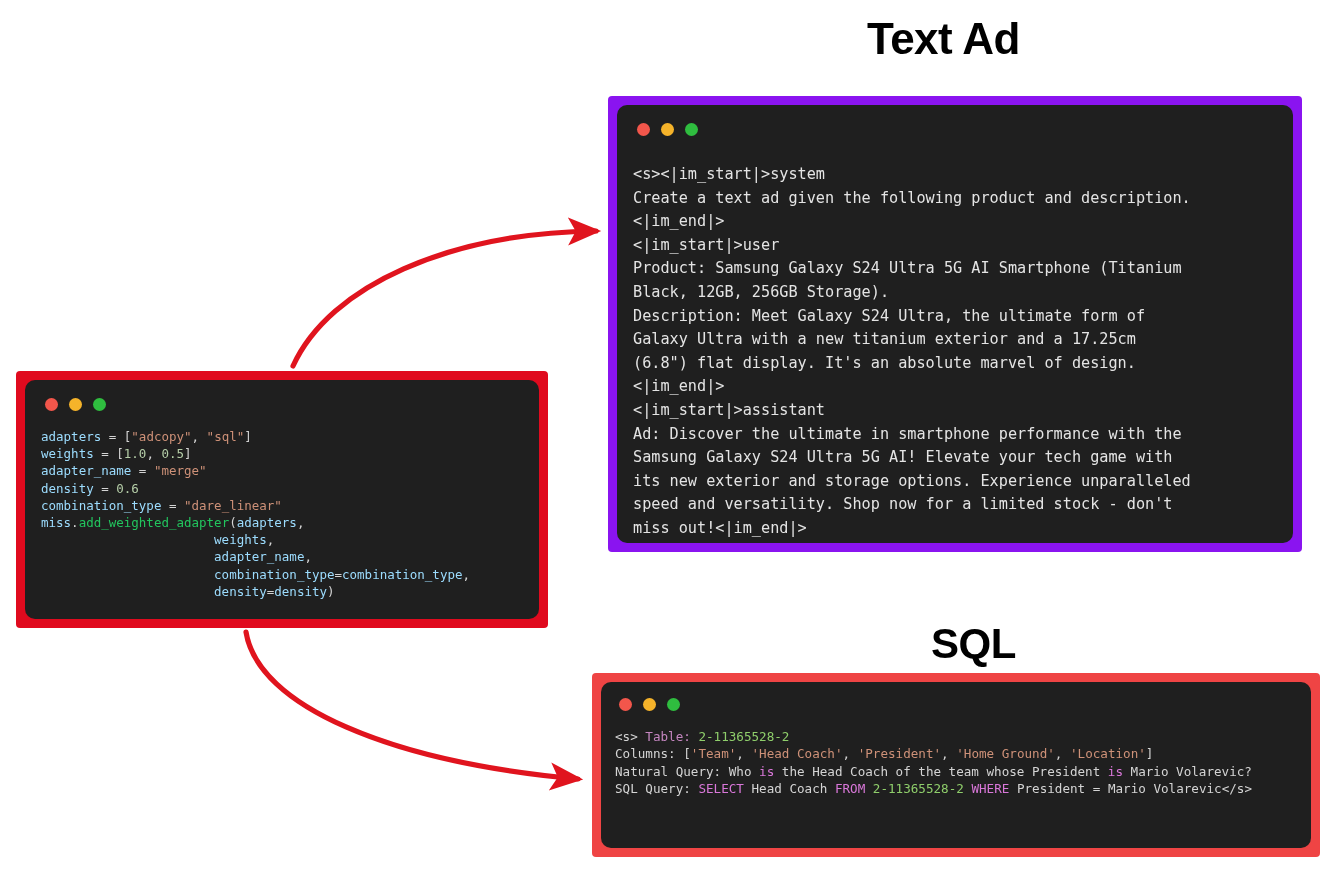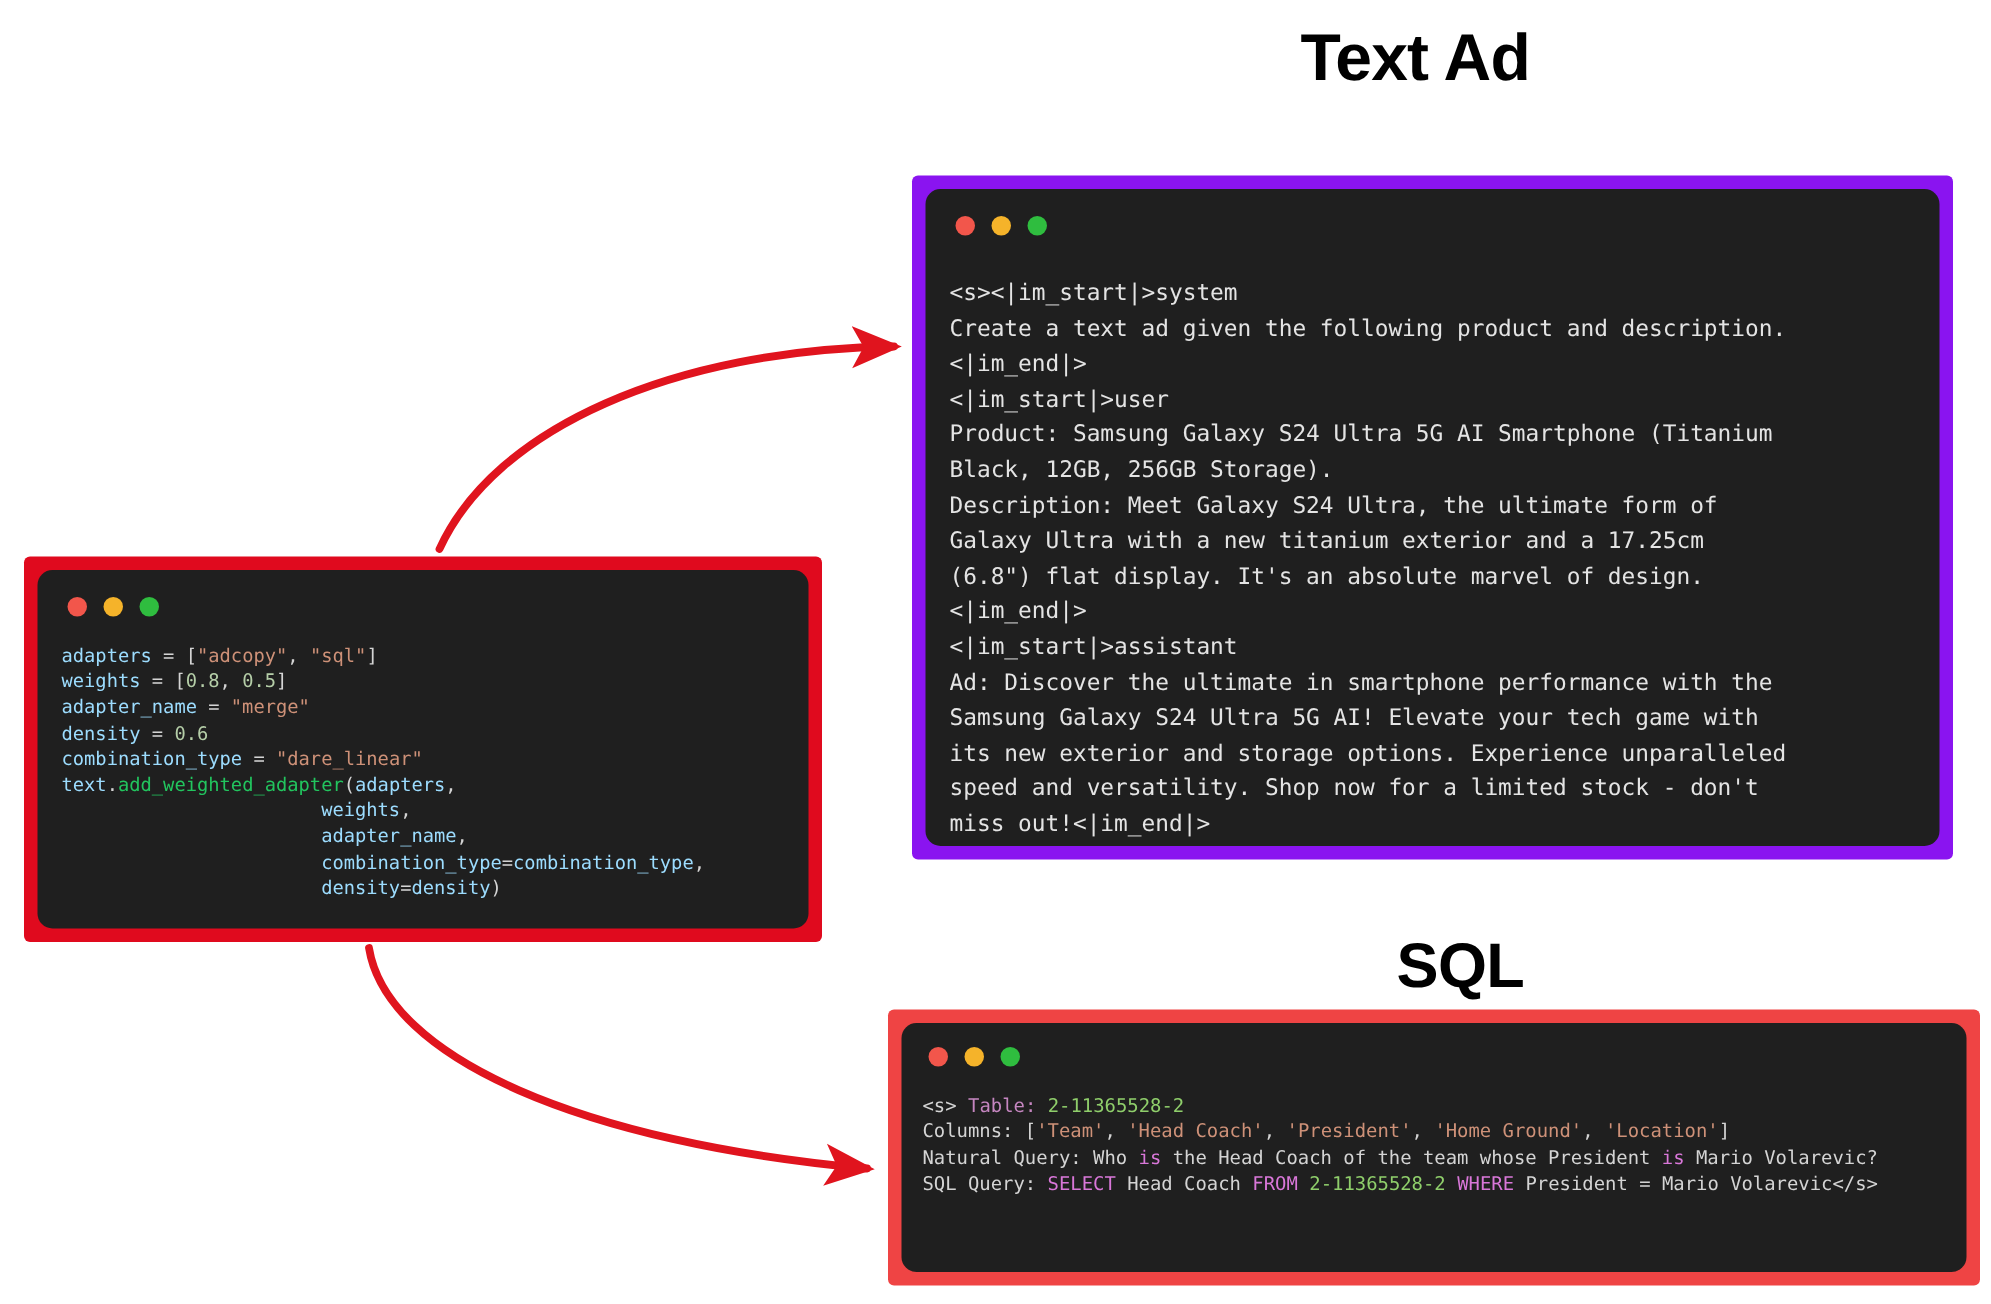--- a/index.html
+++ b/index.html
@@ -101,21 +101,20 @@
   .c-punc  { color: #d4d4d4; }
 
   
   #card-textad {
     left: 608px;
     top: 96px;
     width: 694px;
     height: 456px;
     background: #8a14f0;
     padding: 9px;
-    margin-top: 21px;
   }
   #card-textad .screen { padding: 12px 14px 12px 16px; }
   #card-textad .code {
     font-size: 15.2px;
     line-height: 23.6px;
     margin-top: 26px;
     color: #e4e4e4;
   }
 
   
@@ -166,25 +165,25 @@
 <div class="panel-title" id="title-sql">SQL</div>
 
 <div class="card" id="card-python">
   <div class="screen">
     <div class="dots">
       <span class="dot red"></span>
       <span class="dot yellow"></span>
       <span class="dot green"></span>
     </div>
     <div class="code" id="python-code"><span class="c-var">adapters</span><span class="c-op"> = </span><span class="c-punc">[</span><span class="c-str">"adcopy"</span><span class="c-punc">, </span><span class="c-str">"sql"</span><span class="c-punc">]</span>
-<span class="c-var">weights</span><span class="c-op"> = </span><span class="c-punc">[</span><span class="c-num">0.8</span><span class="c-punc">, </span><span class="c-num">0.5</span><span class="c-punc">]</span>
+<span class="c-var">weights</span><span class="c-op"> = </span><span class="c-punc">[</span><span class="c-num">1.0</span><span class="c-punc">, </span><span class="c-num">0.5</span><span class="c-punc">]</span>
 <span class="c-var">adapter_name</span><span class="c-op"> = </span><span class="c-str">"merge"</span>
 <span class="c-var">density</span><span class="c-op"> = </span><span class="c-num">0.6</span>
 <span class="c-var">combination_type</span><span class="c-op"> = </span><span class="c-str">"dare_linear"</span>
-<span class="c-var">text</span><span class="c-punc">.</span><span class="c-fn">add_weighted_adapter</span><span class="c-punc">(</span><span class="c-var">adapters</span><span class="c-punc">,</span>
+<span class="c-var">miss</span><span class="c-punc">.</span><span class="c-fn">add_weighted_adapter</span><span class="c-punc">(</span><span class="c-var">adapters</span><span class="c-punc">,</span>
 <span class="c-punc">                       </span><span class="c-var">weights</span><span class="c-punc">,</span>
 <span class="c-punc">                       </span><span class="c-var">adapter_name</span><span class="c-punc">,</span>
 <span class="c-punc">                       </span><span class="c-var">combination_type</span><span class="c-op">=</span><span class="c-var">combination_type</span><span class="c-punc">,</span>
 <span class="c-punc">                       </span><span class="c-var">density</span><span class="c-op">=</span><span class="c-var">density</span><span class="c-punc">)</span></div>
   </div>
 </div>
 
 <div class="card" id="card-textad">
   <div class="screen">
     <div class="dots">

